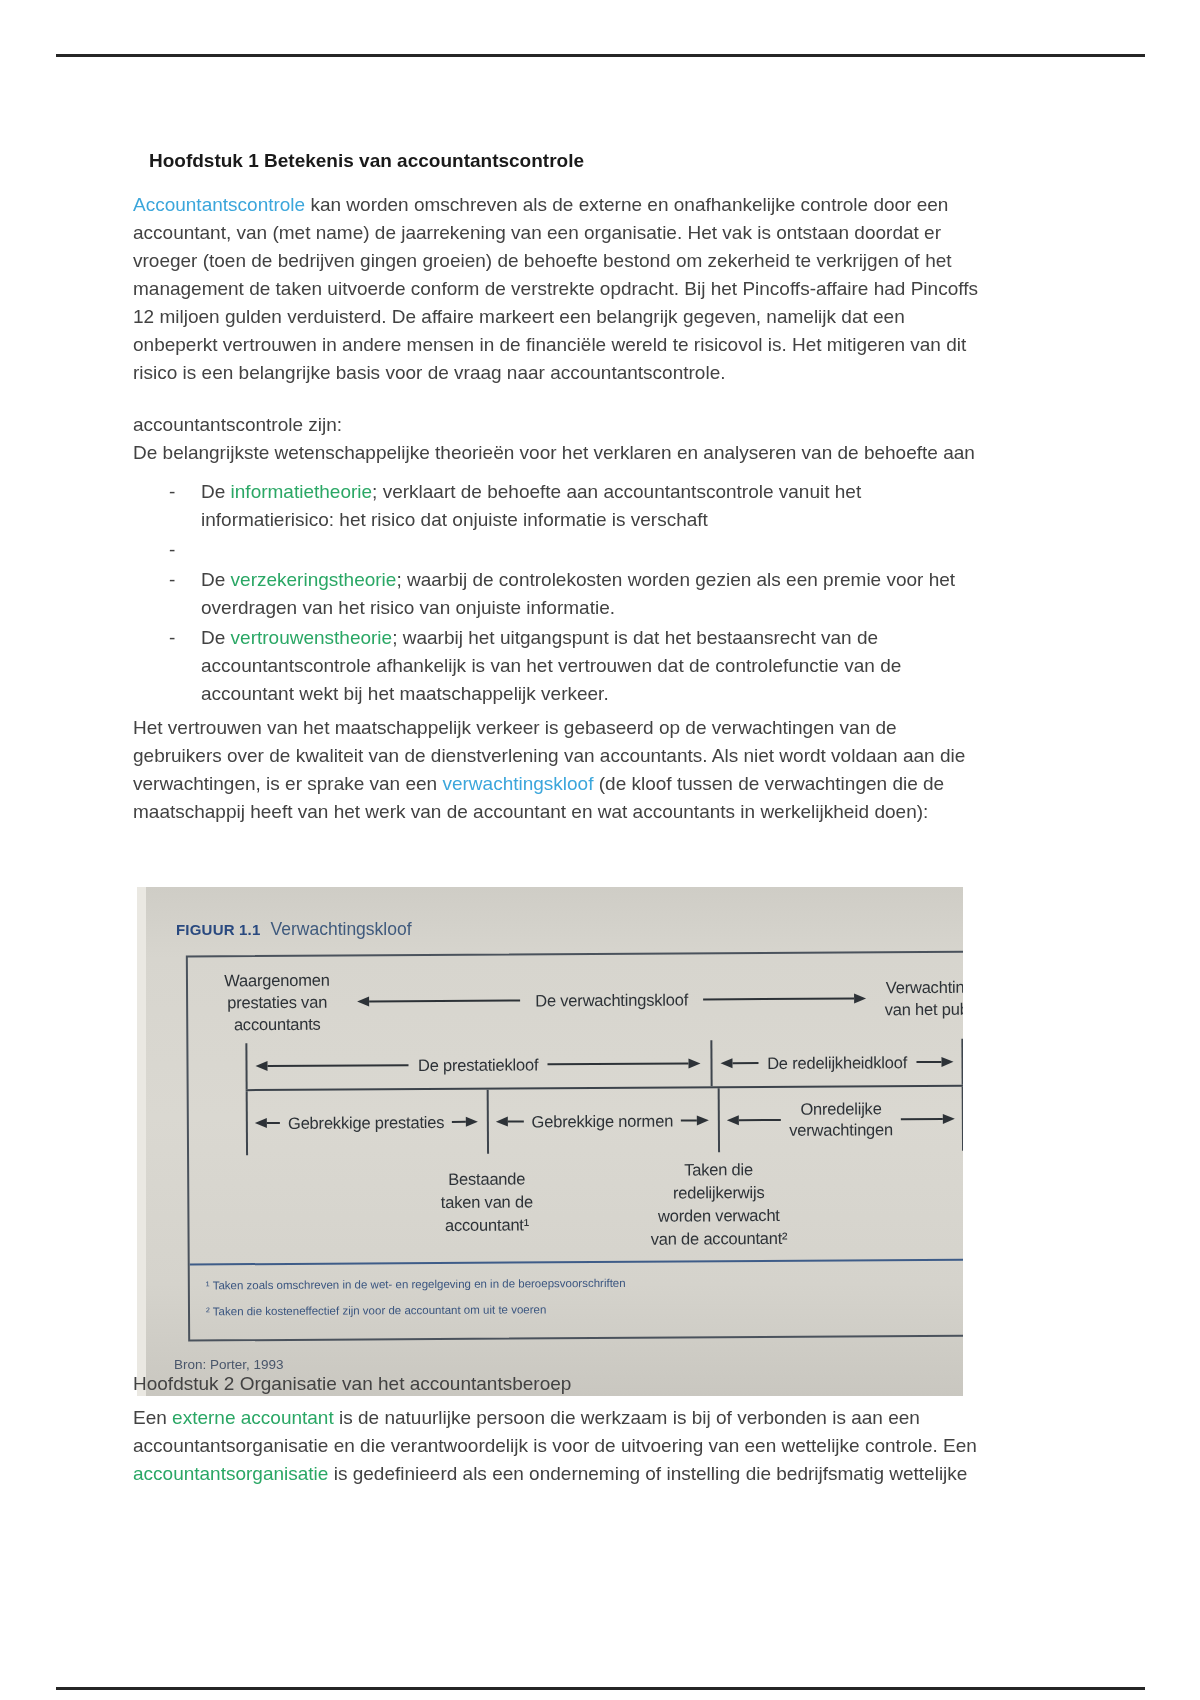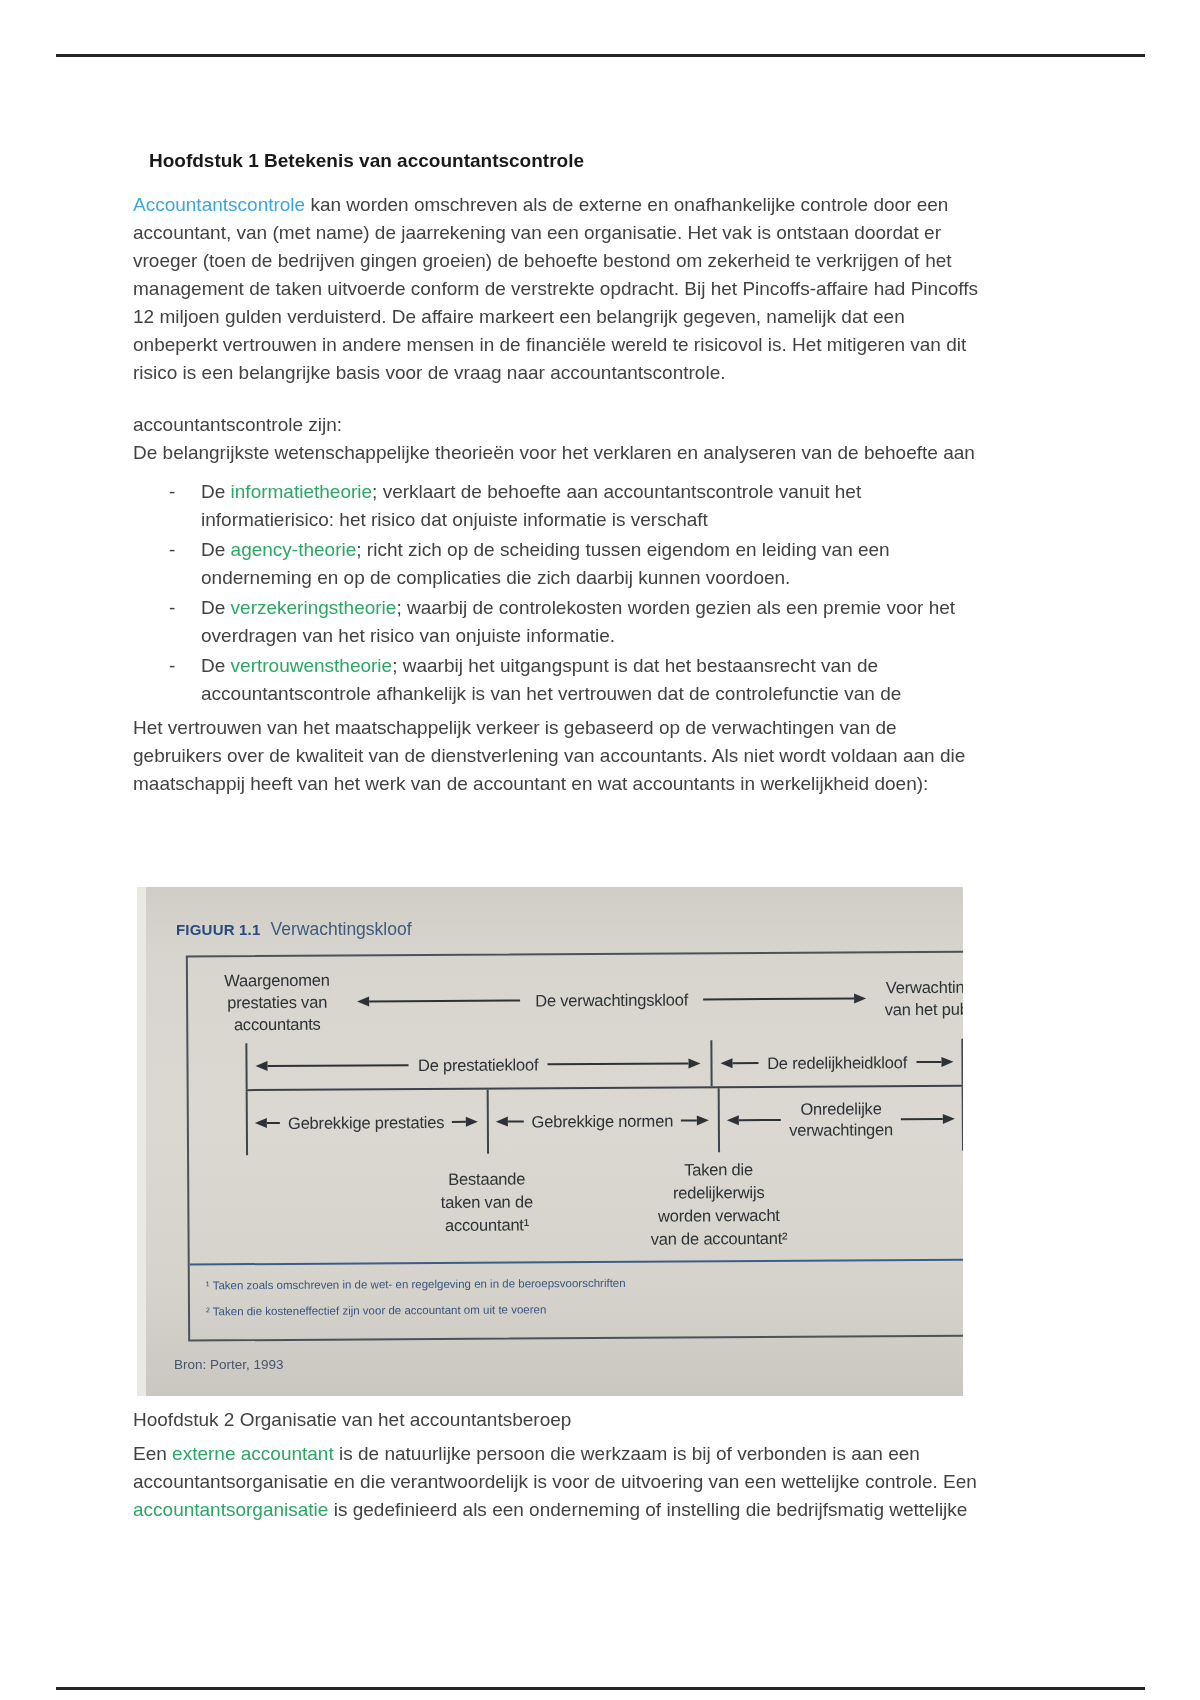--- a/index.html
+++ b/index.html
@@ -72,21 +72,21 @@
   .n2{left:65.8%;top:-4px;}
 
   .fdiv{position:absolute;top:306px;left:0;right:0;height:2px;background:#3e5c88;}
   .fn{position:absolute;left:16px;font-size:11.5px;letter-spacing:0;color:#3b5680;white-space:nowrap;}
   .fn1{top:322px;}
   .fn2{top:348px;}
 
   .fig-source{position:absolute;left:28px;top:470px;font-size:13.5px;color:#49566b;}
 
   
-  .block2{position:absolute;left:133px;top:1406px;width:1000px;font-size:19px;line-height:28px;}
+  .block2{position:absolute;left:133px;top:1370px;width:1000px;font-size:19px;line-height:28px;}
   .block2 .para{margin-top:6px;}
 </style>
 </head>
 <body>
 
 <div class="page">
   <div class="rule top"></div>
 
   <div class="content">
     <div class="h">Hoofdstuk 1 Betekenis van accountantscontrole</div>
@@ -107,44 +107,42 @@
     <div class="bullets">
       <div class="bullet">
         <span class="dash">-</span>
         <div class="btext">
             <div><span>De </span><span class="c-green">informatietheorie</span><span>; verklaart de behoefte aan accountantscontrole vanuit het</span></div>
             <div><span>informatierisico: het risico dat onjuiste informatie is verschaft</span></div>
           </div>
       </div>
       <div class="bullet">
         <span class="dash">-</span>
-        <div class="btext">
-            <div><span>De </span><span class="c-green">agency-theorie</span><span>; richt zich op de scheiding tussen eigendom en leiding van een</span></div>
-            <div><span>onderneming en op de complicaties die zich daarbij kunnen voordoen.</span></div>
-          </div>
       </div>
       <div class="bullet">
         <span class="dash">-</span>
         <div class="btext">
             <div><span>De </span><span class="c-green">verzekeringstheorie</span><span>; waarbij de controlekosten worden gezien als een premie voor het</span></div>
             <div><span>overdragen van het risico van onjuiste informatie.</span></div>
           </div>
       </div>
       <div class="bullet">
         <span class="dash">-</span>
         <div class="btext">
             <div><span>De </span><span class="c-green">vertrouwenstheorie</span><span>; waarbij het uitgangspunt is dat het bestaansrecht van de</span></div>
             <div><span>accountantscontrole afhankelijk is van het vertrouwen dat de controlefunctie van de</span></div>
+            <div><span>accountant wekt bij het maatschappelijk verkeer.</span></div>
           </div>
       </div>
     </div>
 
     <div class="para p3">
         <div><span>Het vertrouwen van het maatschappelijk verkeer is gebaseerd op de verwachtingen van de</span></div>
         <div><span>gebruikers over de kwaliteit van de dienstverlening van accountants. Als niet wordt voldaan aan die</span></div>
+        <div><span>verwachtingen, is er sprake van een </span><span class="c-blue">verwachtingskloof</span><span> (de kloof tussen de verwachtingen die de</span></div>
         <div><span>maatschappij heeft van het werk van de accountant en wat accountants in werkelijkheid doen):</span></div>
       </div>
   </div>
 
   <div class="figure">
     <div class="fig-caption">
       <span class="fig-label">FIGUUR 1.1</span><span class="fig-title">Verwachtingskloof</span>
     </div>
 
     <div class="fig-box">

